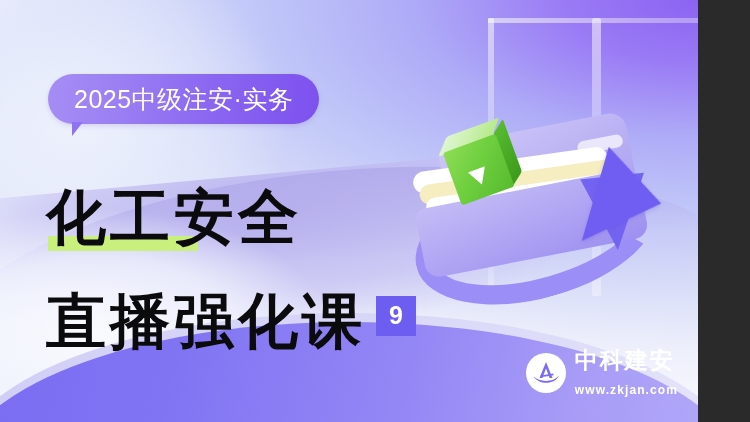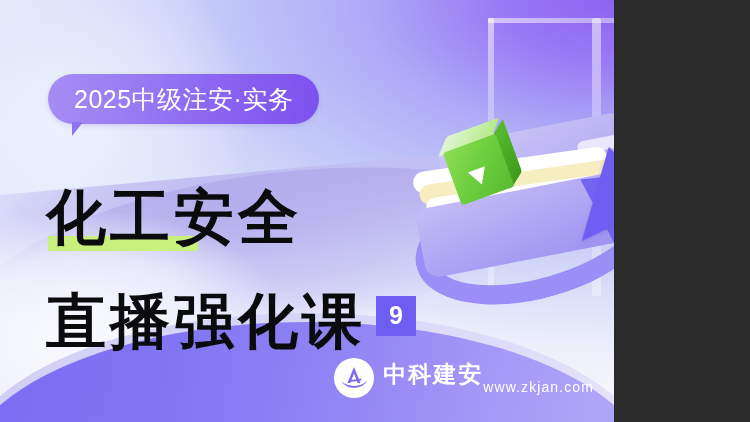--- a/index.html
+++ b/index.html
@@ -1,18 +1,18 @@
 <!DOCTYPE html>
 <html><head>
 <meta charset="utf-8">
 <style>
   html,body{margin:0;padding:0;background:#2a2a2a;}
   #poster{
     position:relative;
-    width:614px;height:422px;
+    width:698px;height:422px;
     overflow:hidden;
     font-family:"Liberation Sans","DejaVu Sans",sans-serif;
     background:#c3c9f6;
     user-select:none;
   }
 
   
   .bg-base{
     position:absolute;inset:0;
     background:
@@ -206,28 +206,28 @@
   .logo{
     position:absolute;right:20px;bottom:24px;
     display:flex;align-items:center;gap:9px;
   }
   .logo-mark{
     width:40px;height:40px;border-radius:50%;
     background:#ffffff;
     display:flex;align-items:center;justify-content:center;
     flex:0 0 auto;
   }
-  .logo-text{display:flex;flex-direction:row;justify-content:flex-end;}
+  .logo-text{display:flex;flex-direction:column;justify-content:flex-end;}
   .logo-cn{
     color:#ffffff;font-size:23px;font-weight:700;letter-spacing:2px;
     line-height:25px;
     font-family:"DejaVu Sans","Liberation Sans",sans-serif;
   }
   .logo-url{
-    color:#ffffff;font-size:14px;letter-spacing:1.1px;line-height:15px;margin-top:18px;
+    color:#ffffff;font-size:12px;letter-spacing:1.1px;line-height:15px;margin-top:10px;font-weight:bold;
   }
 </style>
 </head>
 <body>
 
 <div id="poster">
 
   <div class="bg-base"></div>
   <div class="bg-leftglow"></div>
 

